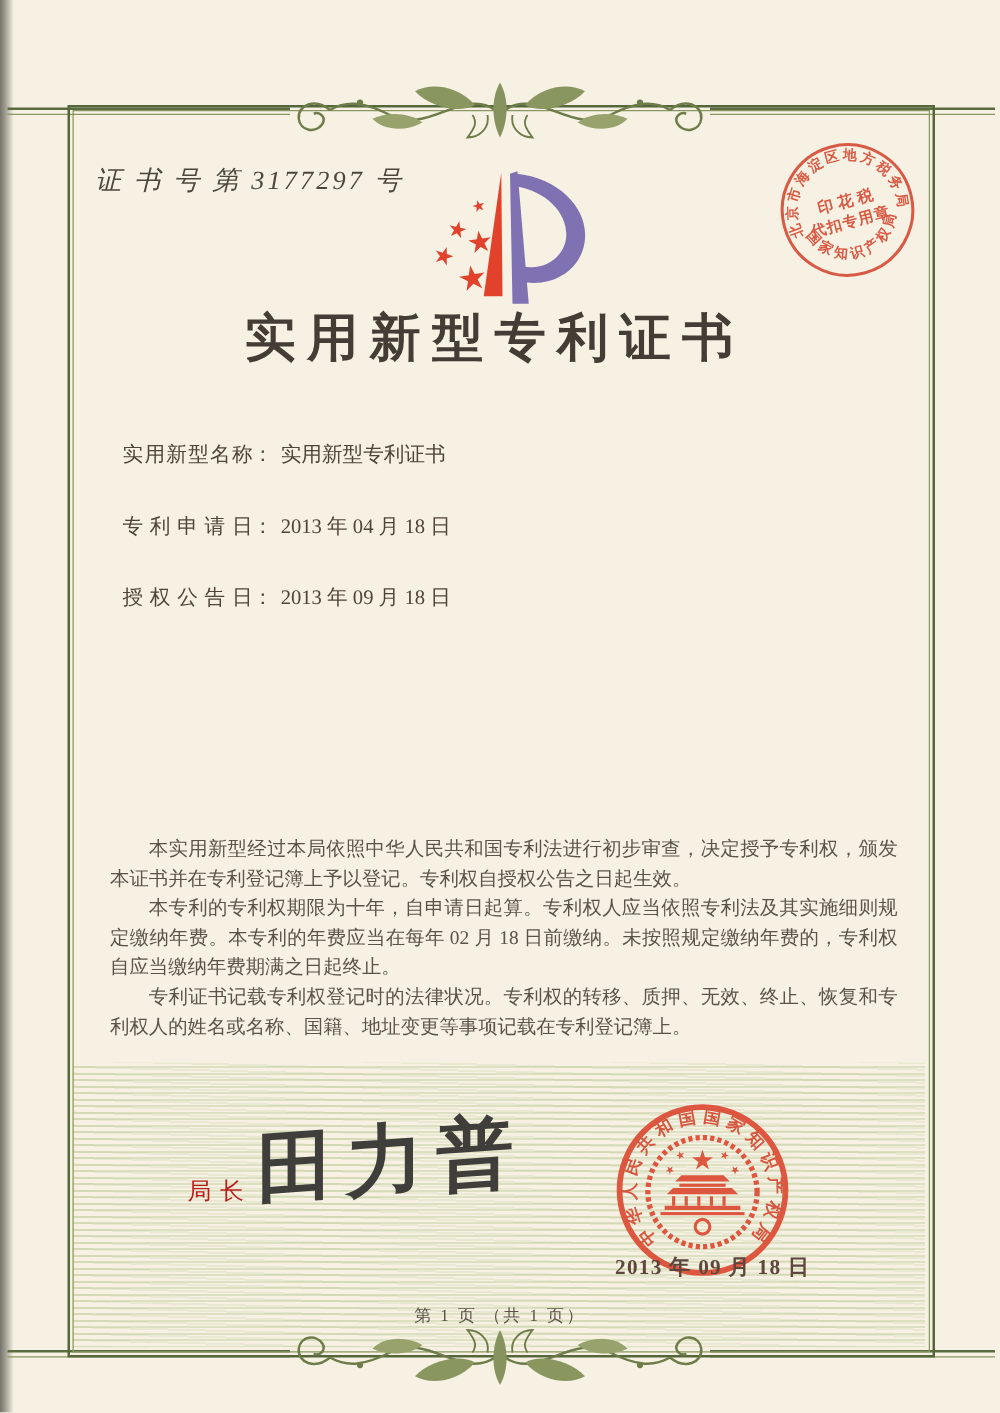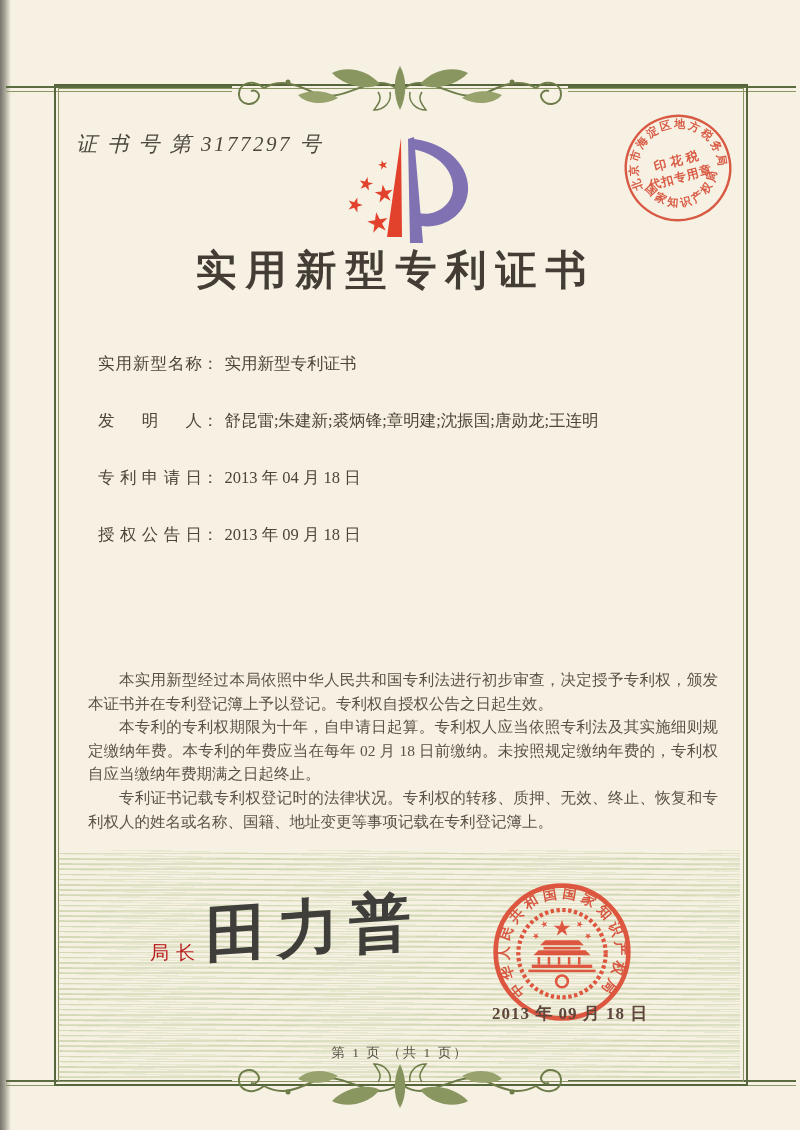--- a/index.html
+++ b/index.html
@@ -127,23 +127,20 @@
   </g>
 </svg>
 
 <div class="title">实用新型专利证书</div>
 
 <div class="fields">
   <div class="field-row">
     <span class="f-label">实用新型名称</span><span class="f-colon">：</span><span class="f-value">实用新型专利证书</span>
   </div>
   <div class="field-row">
-    <span class="f-label">发明人</span><span class="f-colon">：</span><span class="f-value">舒昆雷;朱建新;裘炳锋;章明建;沈振国;唐勋龙;王连明</span>
-  </div>
-  <div class="field-row">
     <span class="f-label">专利申请日</span><span class="f-colon">：</span><span class="f-value">2013 年 04 月 18 日</span>
   </div>
   <div class="field-row">
     <span class="f-label">授权公告日</span><span class="f-colon">：</span><span class="f-value">2013 年 09 月 18 日</span>
   </div>
 </div>
 
 <div class="paras">
   <p>本实用新型经过本局依照中华人民共和国专利法进行初步审查，决定授予专利权，颁发本证书并在专利登记簿上予以登记。专利权自授权公告之日起生效。</p>
   <p>本专利的专利权期限为十年，自申请日起算。专利权人应当依照专利法及其实施细则规定缴纳年费。本专利的年费应当在每年 02 月 18 日前缴纳。未按照规定缴纳年费的，专利权自应当缴纳年费期满之日起终止。</p>

